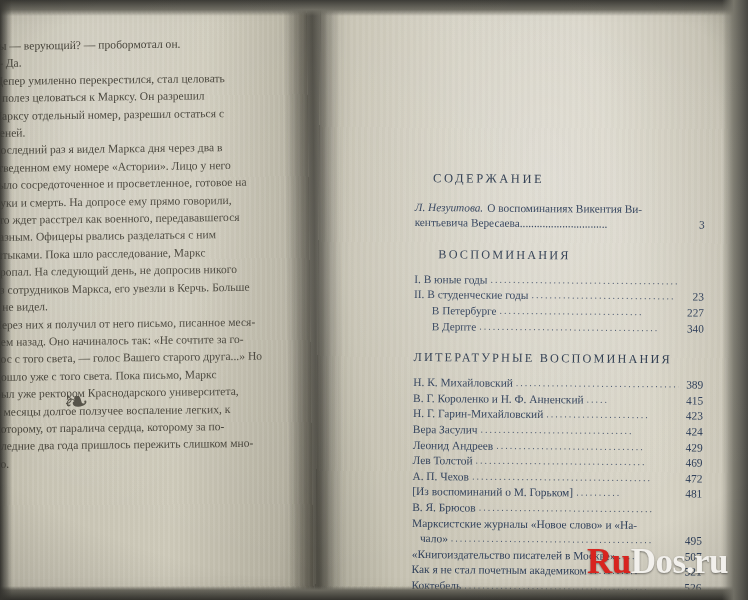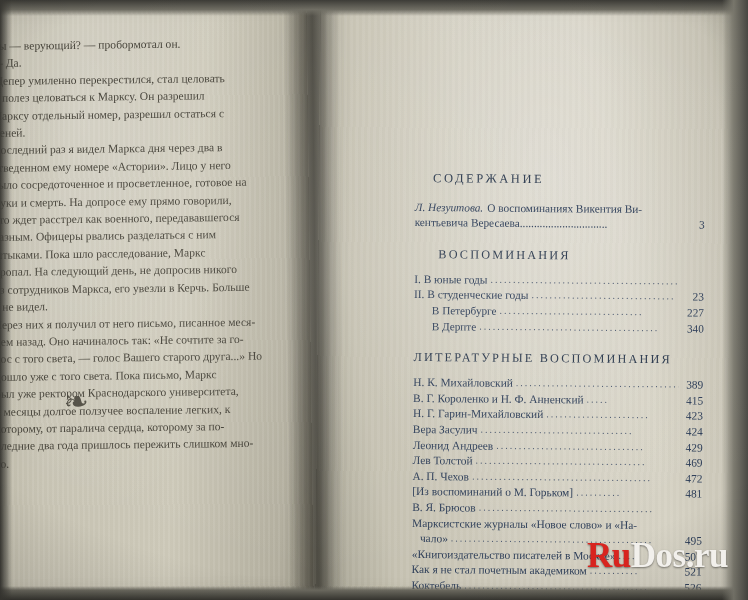--- a/index.html
+++ b/index.html
@@ -200,21 +200,21 @@
   .intro-row {
     display: flex;
     align-items: baseline;
   }
   .intro-row .pg { margin-left: auto; }
 
   
   .watermark {
     position: absolute;
     right: 20px;
-    bottom: 24px;
+    bottom: 18px;
     z-index: 50;
     font-family: "Liberation Serif", serif;
     font-size: 35px;
     font-weight: bold;
     letter-spacing: -0.5px;
     text-shadow: 0 1px 2px rgba(0,0,0,0.45);
   }
   .watermark .ru { color: #d8241f; }
   .watermark .dos { color: #f2f0ec; }
   .watermark .ru2 { color: #f2f0ec; }

